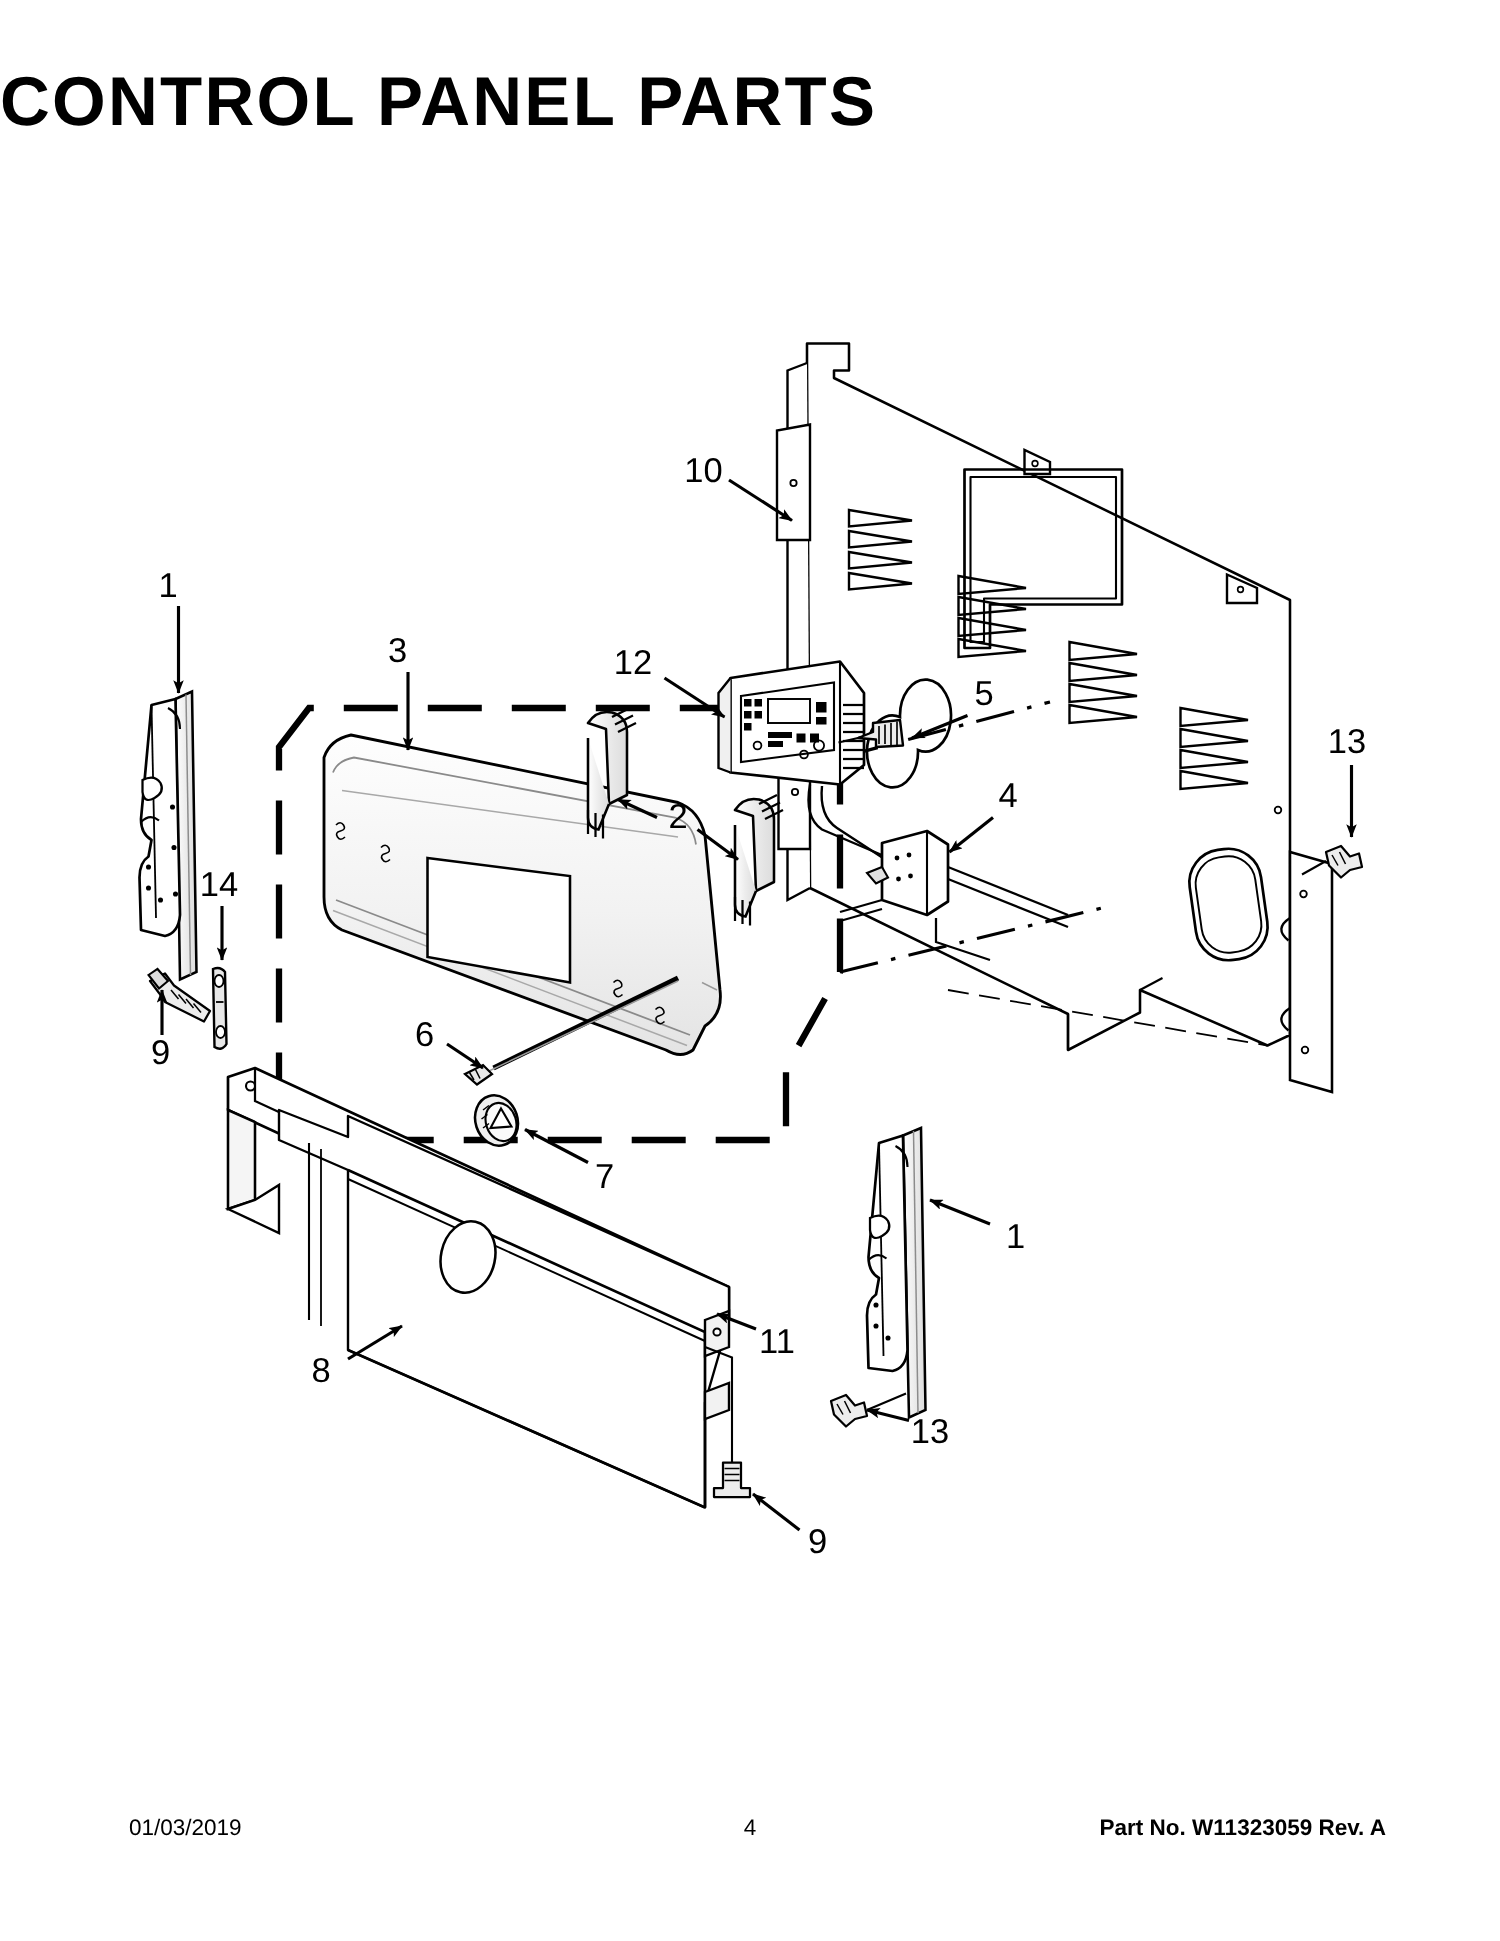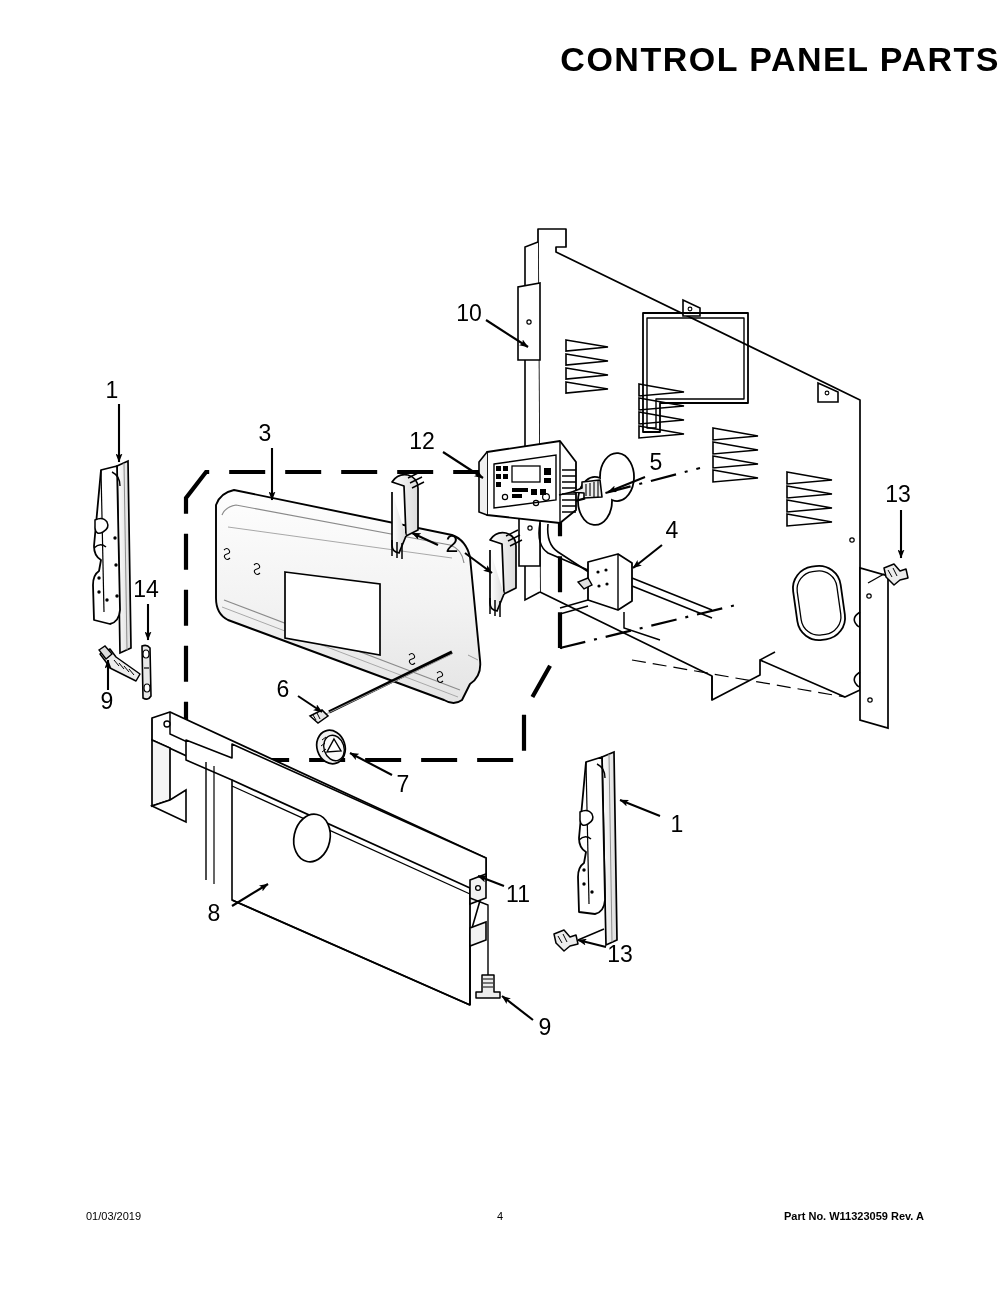--- a/index.html
+++ b/index.html
@@ -17,34 +17,34 @@
     width: 1000px;
     height: 1294px;
     background: #ffffff;
     overflow: hidden;
   }
   #page-title {
     position: absolute;
     top: 40px;
     left: 0;
     width: 1000px;
-    text-align: right;
-    font-size: 34px;
+    text-align: left;
+    font-size: 46px;
     font-weight: bold;
     letter-spacing: 1.5px;
     font-family: "Liberation Sans", sans-serif;
   }
   #diagram-svg {
     position: absolute;
     top: 0;
     left: 0;
   }
   .footer-text {
     position: absolute;
-    font-size: 11px;
+    font-size: 15px;
     font-family: "Liberation Sans", sans-serif;
     color: #000;
     white-space: nowrap;
   }
   #footer-date { left: 86px; top: 1210px; }
   #footer-page { left: 0; top: 1210px; width: 1000px; text-align: center; }
   #footer-partno { right: 76px; top: 1210px; font-weight: bold; }
 </style>
 </head>
 <body>

